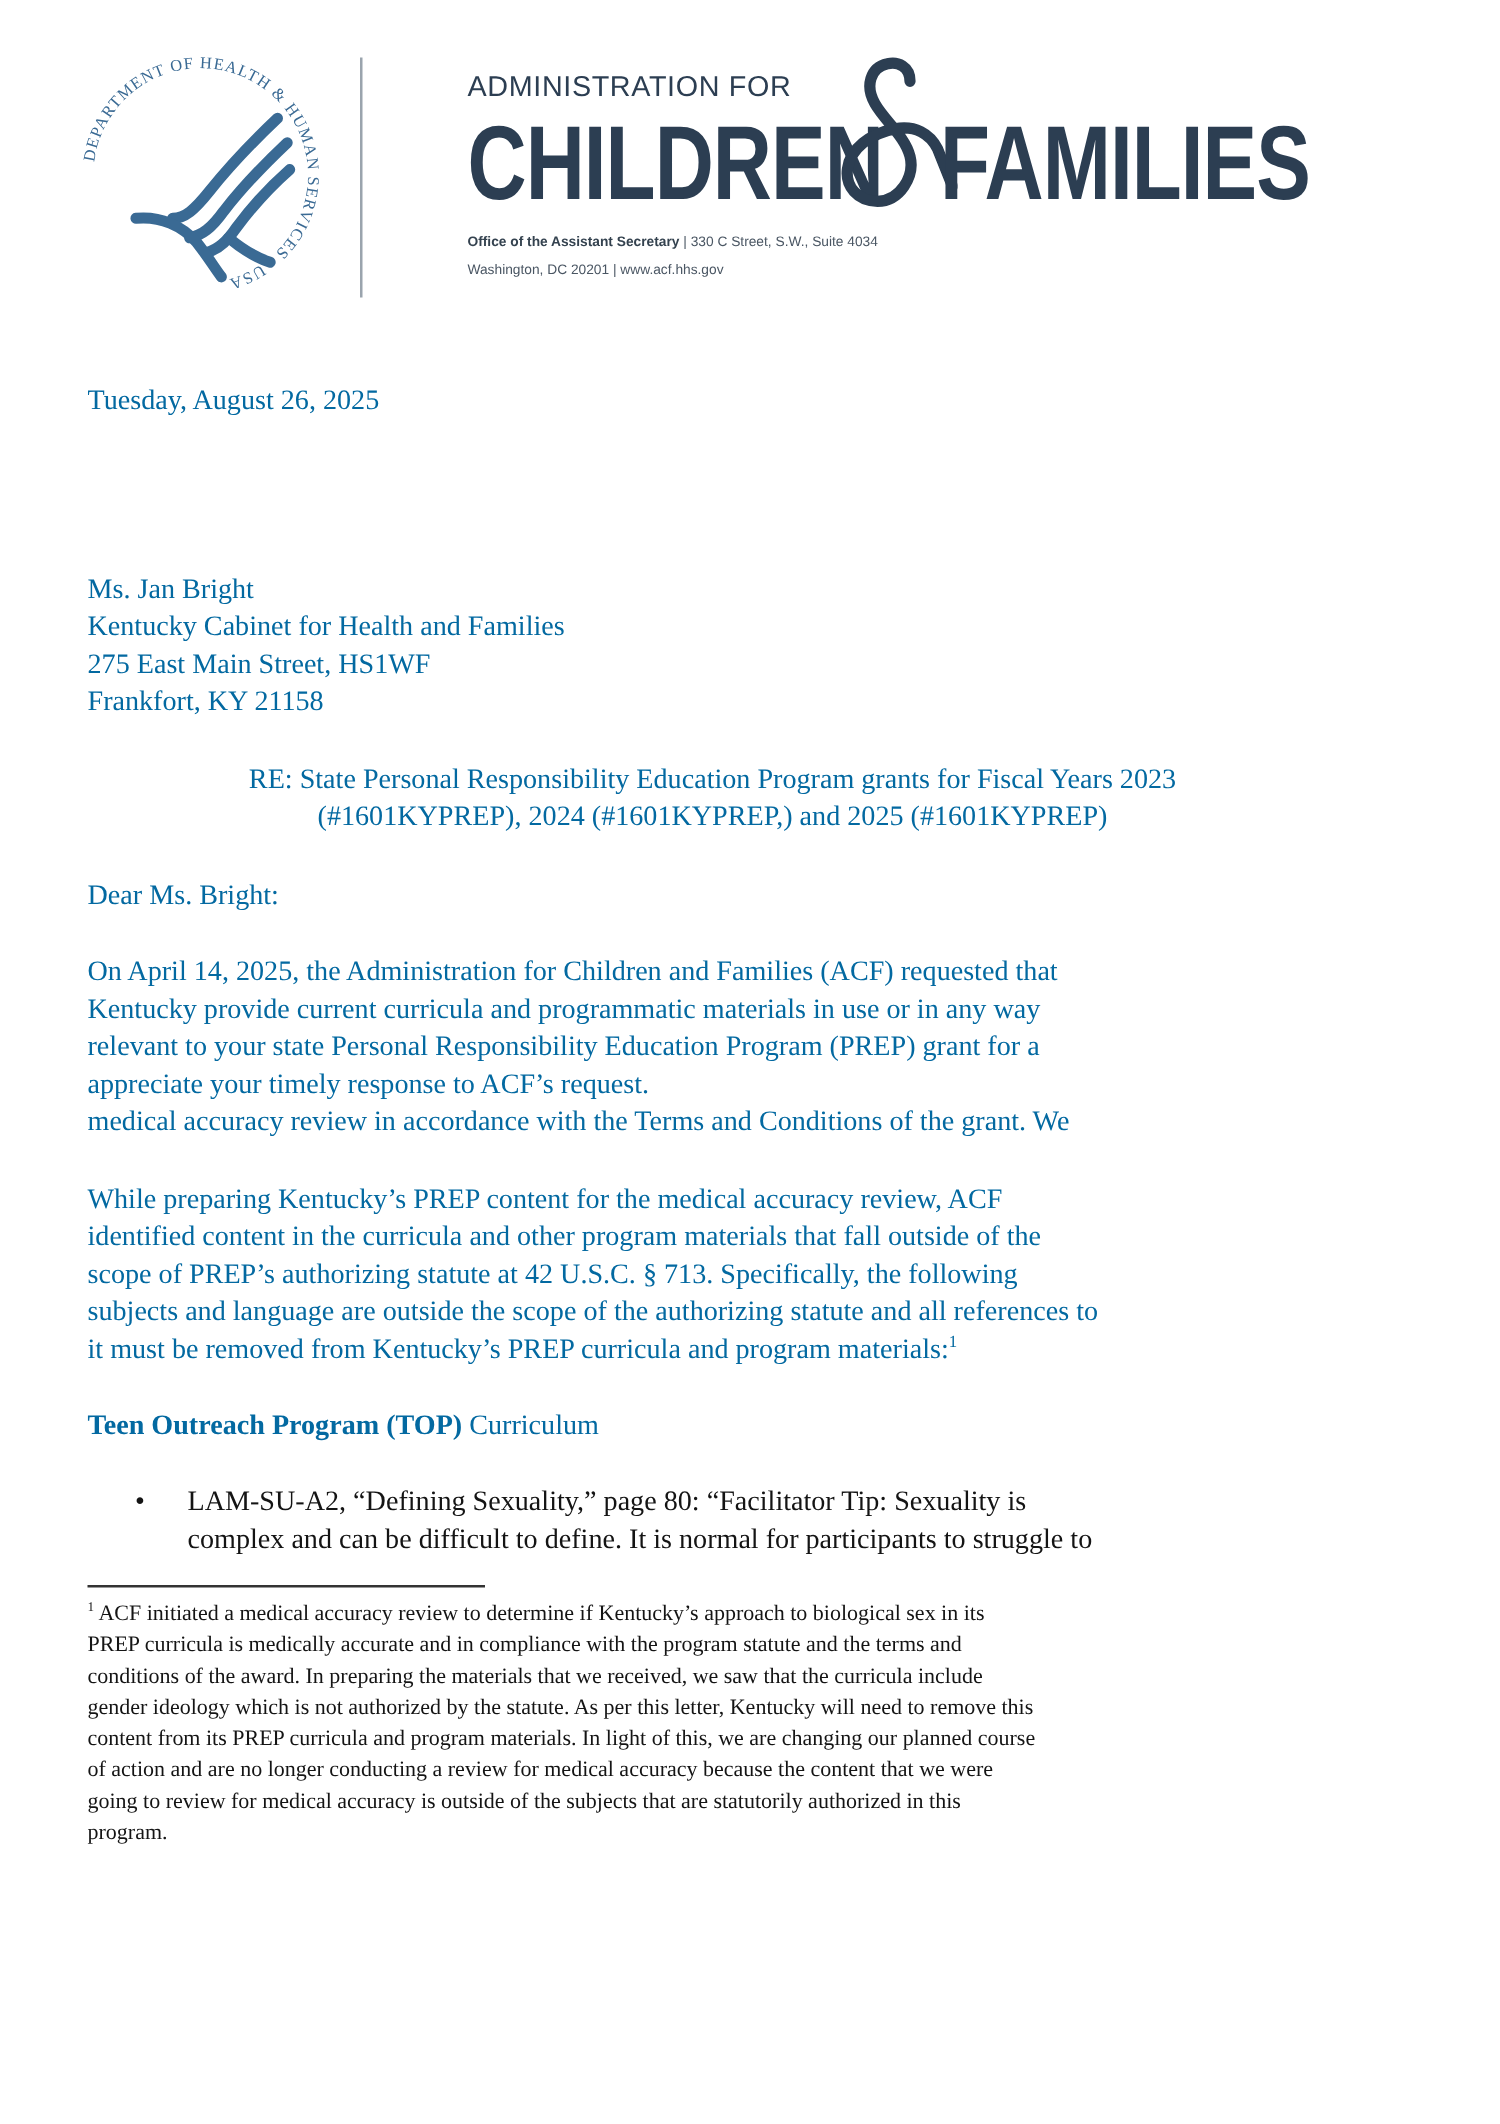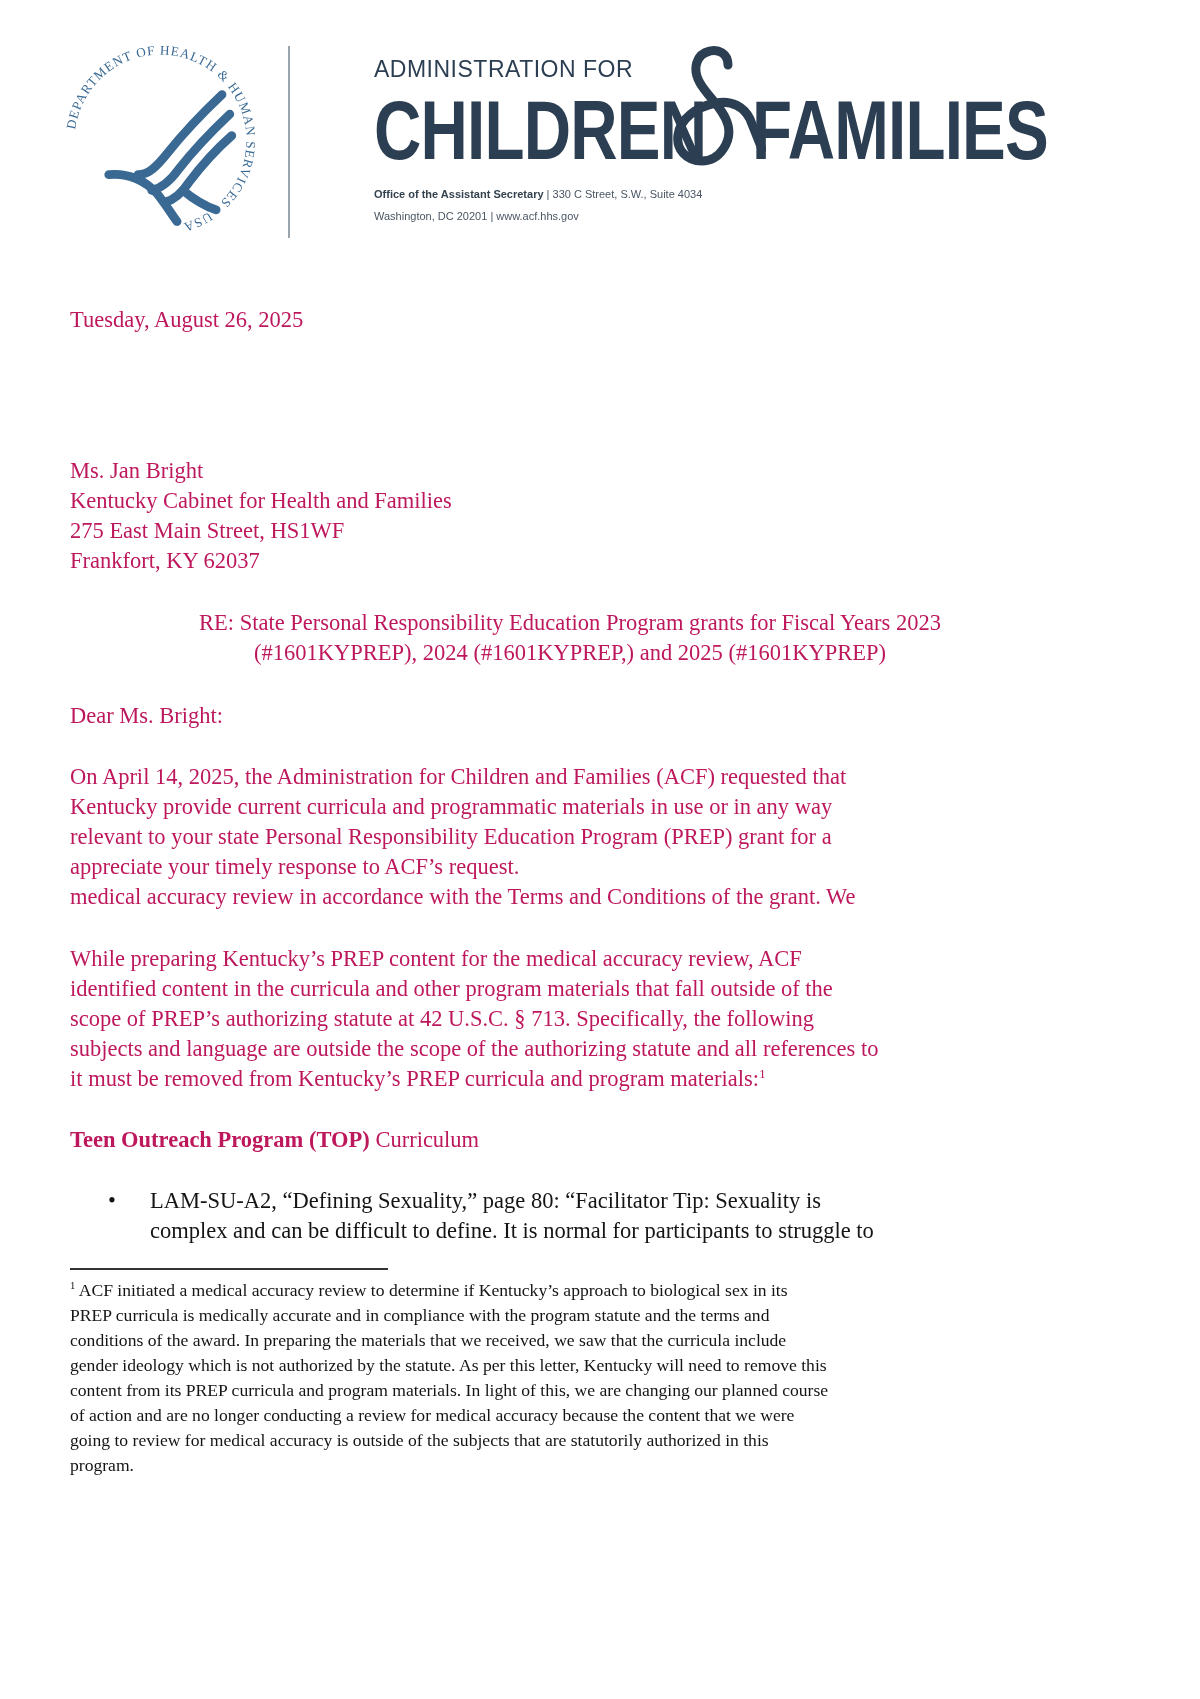--- a/index.html
+++ b/index.html
@@ -9,21 +9,21 @@
   .seal { position: absolute; left: 0; top: 0; width: 205px; height: 205px; }
   .divider-v { position: absolute; left: 230px; top: 8px; width: 2px; height: 192px; background: #9aa4ad; }
   .brand { position: absolute; left: 284px; top: 18px; margin-left: 32px; }
   .brand-small { font-family: "Liberation Sans", sans-serif; font-size: 23px; color: #2c3e52; letter-spacing: 0.5px; font-weight: normal; }
   .brand-big { position: relative; margin-top: 2px; height: 86px; display: flex; align-items: flex-end; }
   .brand-word { font-family: "Liberation Sans", sans-serif; font-weight: bold; font-size: 84px; line-height: 82px; color: #2c3e52; letter-spacing: -1px; transform: scaleX(0.78); transform-origin: left bottom; display: inline-block; }
   .amp { position: absolute; left: 292px; top: -40px; width: 100px; height: 135px; }
   .brand-word.right { position: absolute; left: 378px; top: 4px; }
   .brand-sub { font-family: "Liberation Sans", sans-serif; font-size: 11px; color: #4a5663; margin-top: 12px; line-height: 22px; }
   .brand-sub b { color: #34424f; }
-  .doc-text { font-family: "Liberation Serif", serif; font-size: 22.5px; line-height: 30px; color: #be185d; position: absolute; left: 70px; width: 1000px; }
+  .doc-text { font-family: "Liberation Serif", serif; font-size: 22.5px; line-height: 30px; color: #0369a1; position: absolute; left: 70px; width: 1000px; }
   .date { top: 305px; }
   .address { top: 456px; }
   .re { top: 608px; text-align: center; }
   .salutation { top: 701px; }
   .para1 { top: 762px; }
   .para2 { top: 944px; }
   .section-heading { top: 1125px; }
   .section-heading b { font-weight: bold; }
   .bullet { position: absolute; left: 108px; top: 1186px; width: 960px; font-family: "Liberation Serif", serif; font-size: 22.5px; line-height: 30px; color: #141414; }
   .bullet .dot { position: absolute; left: 0; top: 0; }
@@ -72,21 +72,21 @@
       </div>
     </div>
   </div>
 
   <div class="doc-text date">Tuesday, August 26, 2025</div>
 
   <div class="doc-text address">
     <span class="line">Ms. Jan Bright</span>
     <span class="line">Kentucky Cabinet for Health and Families</span>
     <span class="line">275 East Main Street, HS1WF</span>
-    <span class="line">Frankfort, KY 62037</span>
+    <span class="line">Frankfort, KY 21158</span>
   </div>
 
   <div class="doc-text re">
     <span class="line">RE: State Personal Responsibility Education Program grants for Fiscal Years 2023</span>
     <span class="line">(#1601KYPREP), 2024 (#1601KYPREP,) and 2025 (#1601KYPREP)</span>
   </div>
 
   <div class="doc-text salutation">Dear Ms. Bright:</div>
 
   <div class="doc-text para1">

